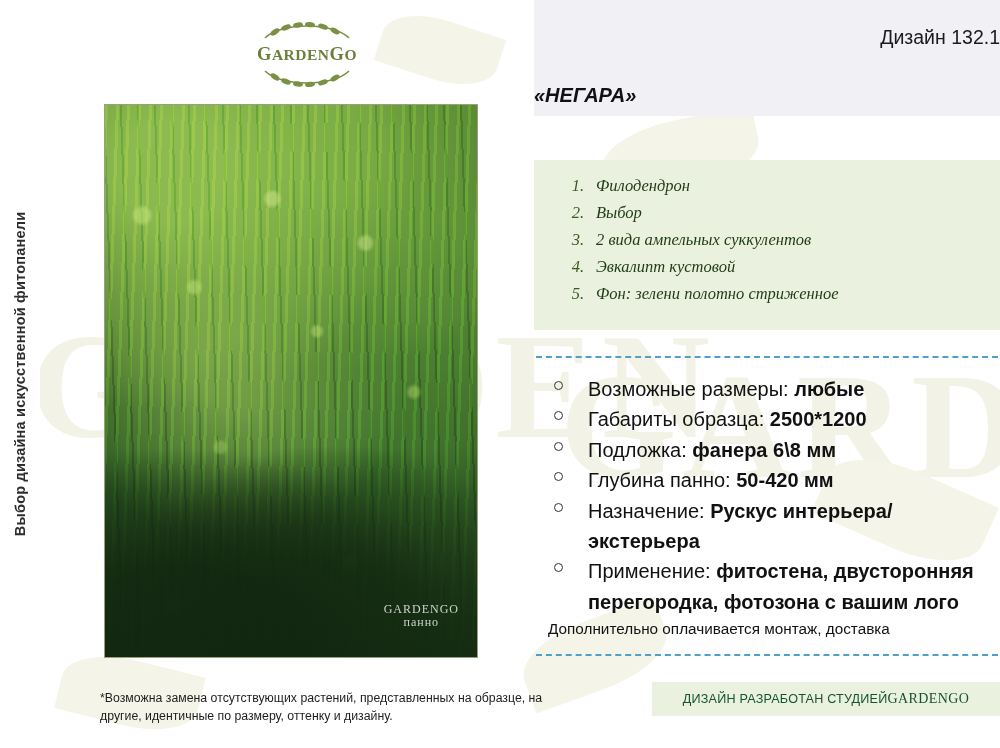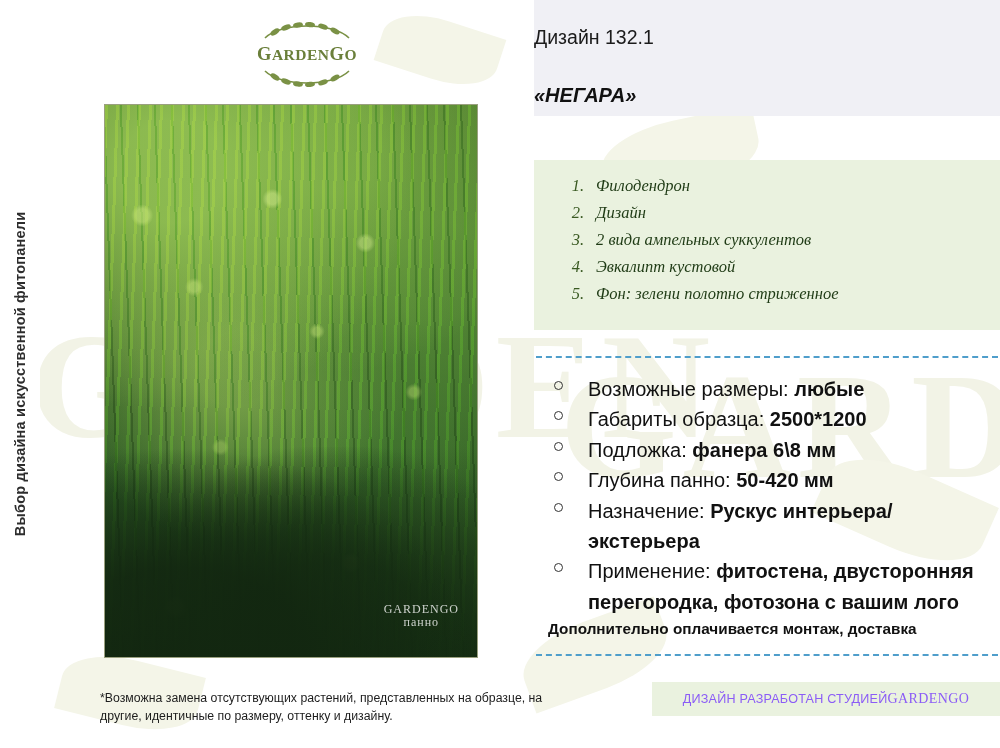--- a/index.html
+++ b/index.html
@@ -181,21 +181,21 @@
     top: 0;
     width: 466px;
     height: 116px;
     background: #f0f0f5;
   }
   .title-band .design-no {
     position: absolute;
     left: 0;
     right: 0;
     top: 26px;
-    text-align: left;
+    text-align: right;
     font-size: 19.5px;
     color: #1b1b1b;
   }
   .title-band .design-name {
     position: absolute;
     left: 0;
     right: 0;
     top: 84px;
     text-align: left;
     font-size: 20px;
@@ -268,40 +268,40 @@
     left: 14px;
     top: 7px;
     width: 7px;
     height: 7px;
     border: 1.4px solid #333;
     border-radius: 50%;
   }
   .specs li b { font-weight: bold; }
   .specs .extra {
     padding-left: 8px;
-    font-weight: bold;
+    font-weight: normal;
     font-size: 15.3px;
     line-height: 1.52;
     color: #111;
   }
 
   .footer-band {
     position: absolute;
     left: 118px;
     top: 682px;
     width: 348px;
     height: 34px;
     background: #eaf2df;
     display: flex;
     align-items: center;
     justify-content: center;
   }
   .footer-band span {
     font-size: 12.6px;
-    color: #8b5cf6;
+    color: #14532d;
     letter-spacing: 0.2px;
   }
   .footer-band .brand {
     font-family: "Liberation Serif", serif;
     font-size: 14px;
     letter-spacing: 0.4px;
   }
 </style>
 </head>
 <body>
@@ -367,21 +367,21 @@
   </div>
 
   <div class="plant-band">
     <ul class="plant-list">
       <li>
         <span class="num">1.</span>
         <span>Филодендрон</span>
       </li>
       <li>
         <span class="num">2.</span>
-        <span>Дизайн</span>
+        <span>Выбор</span>
       </li>
       <li>
         <span class="num">3.</span>
         <span>2 вида ампельных суккулентов</span>
       </li>
       <li>
         <span class="num">4.</span>
         <span>Эвкалипт кустовой</span>
       </li>
       <li>

